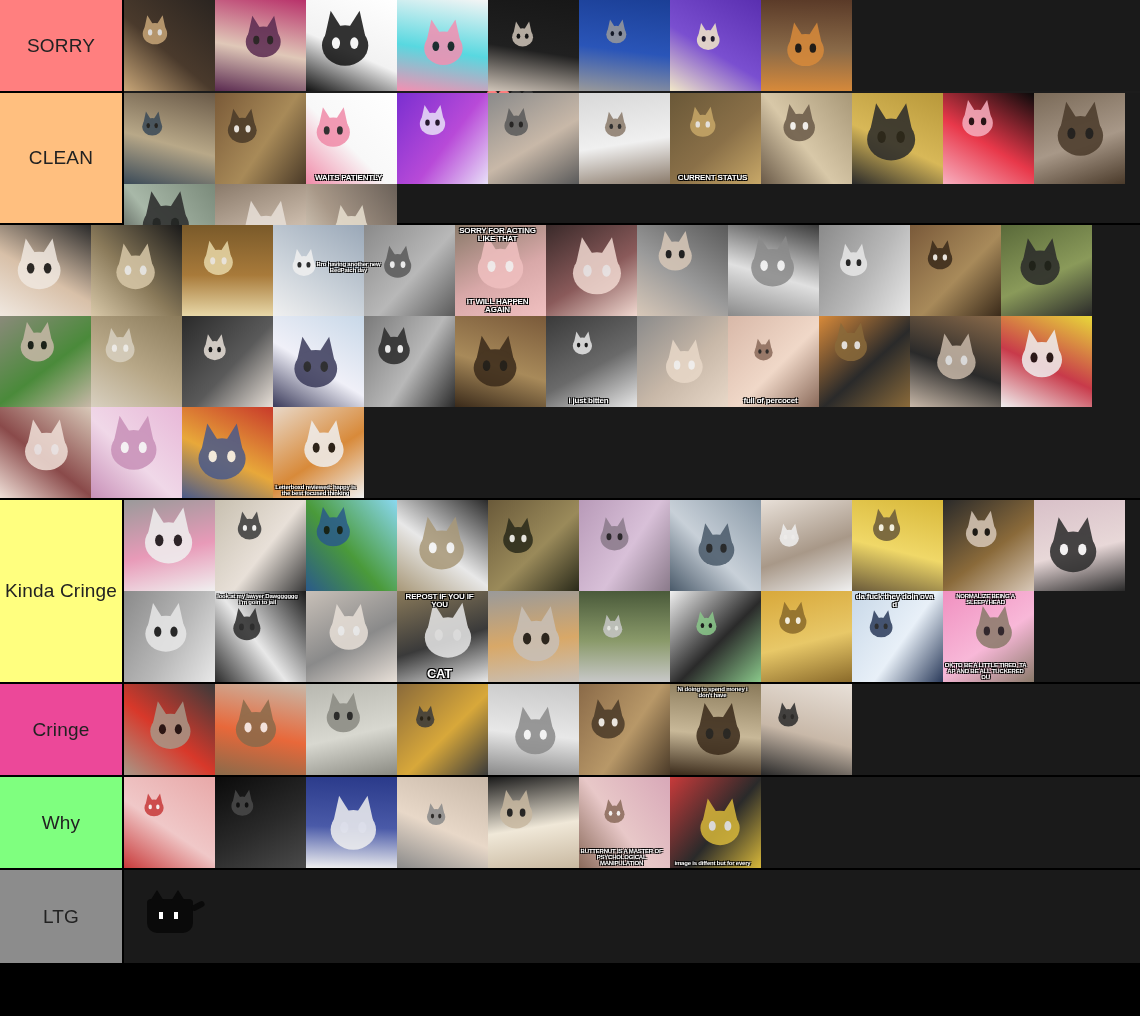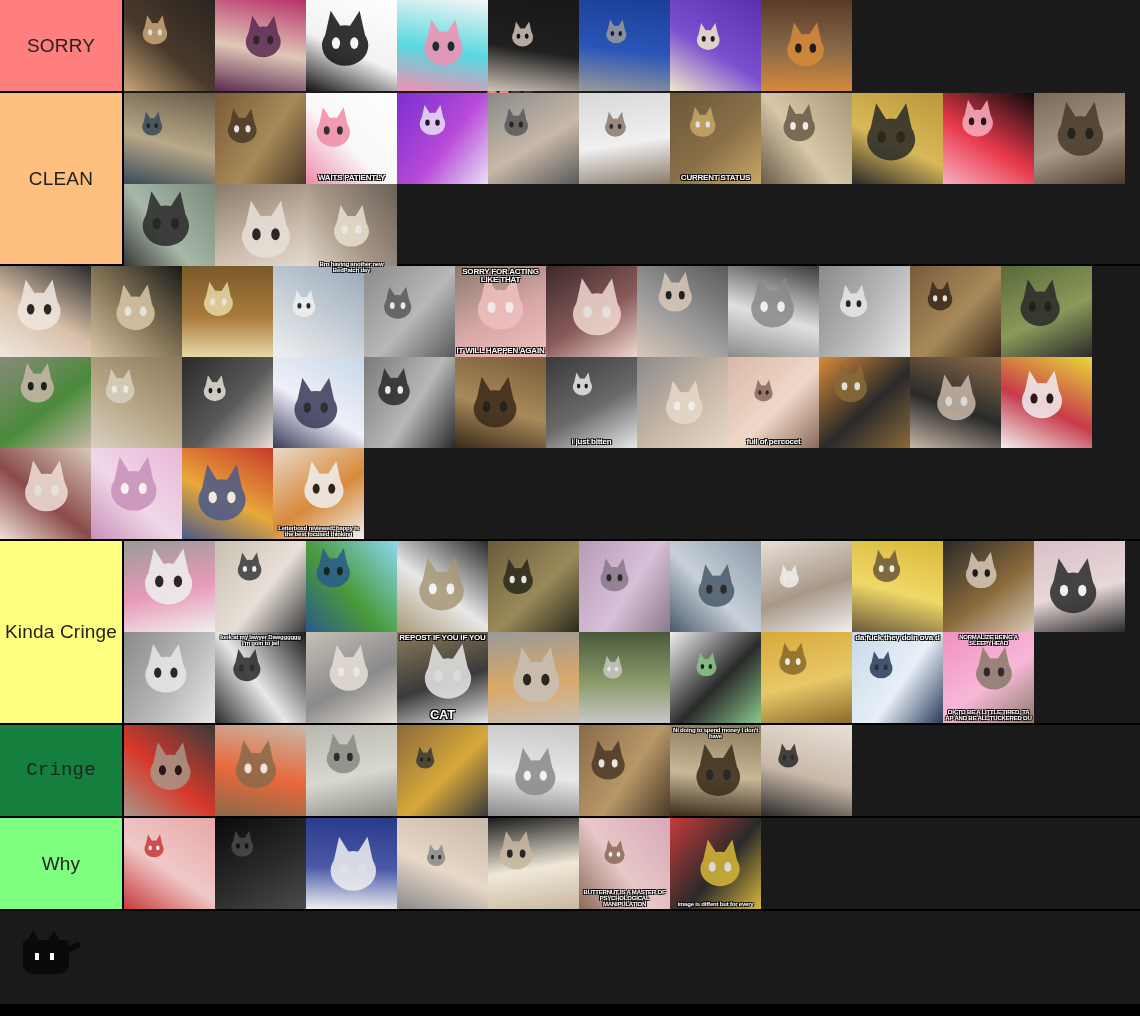--- a/index.html
+++ b/index.html
@@ -58,21 +58,21 @@
     background:#1a1a1a;
     box-sizing:border-box;
     display:block;
   }
   .tile .art{
     position:absolute;inset:0;
     display:block;
   }
   .tile .cap{
     position:absolute;
-    left:0;right:0;
+    left:0;right:6px;
     text-align:center;
     font-family:"Liberation Sans",sans-serif;
     font-weight:bold;
     color:#fff;
     line-height:1.0;
     text-shadow:
       -1px -1px 0 #000, 1px -1px 0 #000,
       -1px  1px 0 #000, 1px  1px 0 #000;
     pointer-events:none;
     letter-spacing:-.2px;
@@ -263,21 +263,21 @@
             <i style="background: rgb(58, 58, 58);"></i>
             <i style="background: rgb(127, 255, 127);"></i>
             <i style="background: rgb(127, 255, 127);"></i>
             <i style="background: rgb(127, 255, 127);"></i>
             <i style="background: rgb(58, 58, 58);"></i>
           </div>
           <div class="logo-text">TiERMAKER</div>
         </div>
       </div>
     </div>
-    <div class="tier-row" style="height: 173px;">
+    <div class="tier-row" style="height: 132px;">
       <div class="tier-label" style="background: rgb(255, 191, 127);">CLEAN</div>
       <div class="tier-items">
         <div class="tile">
           <div class="art" style="background: linear-gradient(195deg, rgb(106, 90, 72) 0%, rgb(184, 168, 136) 55%, rgb(58, 74, 88) 100%);">
             <svg viewBox="0 0 100 100" width="100%" height="100%" style="position: absolute; inset: 0px; opacity: 0.85;">
               <g fill="#3a4a58">
                 <path d="M21.34 32.86 L24.1 20.44 L29.62 29.18 Z"></path>
                 <path d="M40.66 32.86 L37.9 20.44 L32.38 29.18 Z"></path>
                 <ellipse cx="31" cy="37" rx="11.04" ry="9.66"></ellipse>
               </g>
@@ -1111,21 +1111,21 @@
               <ellipse cx="48.21" cy="43.95" rx="3.4850000000000003" ry="4.92" fill="#101010"></ellipse>
               <ellipse cx="63.79" cy="43.95" rx="3.4850000000000003" ry="4.92" fill="#101010"></ellipse>
             </svg>
           </div>
           <div class="cap top tiny">NORMALIZE BEING A SLEEPYHEAD</div>
           <div class="cap bot tiny">OK TO BE A LITTLE TIRED, TA AP AND BE ALL TUCKERED OU</div>
         </div>
       </div>
     </div>
     <div class="tier-row" style="height: 93px;">
-      <div class="tier-label" style="background: #15803d; font-family: Liberation Mono, monospace;">Cringe</div>
+      <div class="tier-label" style="background: #ec4899;">Cringe</div>
       <div class="tier-items">
         <div class="tile">
           <div class="art" style="background: linear-gradient(219deg, rgb(58, 58, 58) 0%, rgb(216, 56, 42) 55%, rgb(168, 152, 136) 100%);">
             <svg viewBox="0 0 100 100" width="100%" height="100%" style="position: absolute; inset: 0px; opacity: 0.85;">
               <g fill="#a89888">
                 <path d="M31.68 43.72 L37.2 18.880000000000003 L48.24 36.36 Z"></path>
                 <path d="M70.32 43.72 L64.8 18.880000000000003 L53.76 36.36 Z"></path>
                 <ellipse cx="51" cy="52" rx="22.08" ry="19.32"></ellipse>
               </g>
               <ellipse cx="42.26" cy="49.7" rx="3.91" ry="5.52" fill="#101010"></ellipse>
@@ -1319,20 +1319,21 @@
               </g>
               <ellipse cx="46.45" cy="53.75" rx="3.825" ry="5.3999999999999995" fill="#f6f6f6"></ellipse>
               <ellipse cx="63.55" cy="53.75" rx="3.825" ry="5.3999999999999995" fill="#f6f6f6"></ellipse>
             </svg>
           </div>
           <div class="cap bot tiny">image is diffent but for every</div>
         </div>
       </div>
     </div>
     <div class="tier-row" style="height: 93px;">
+      <div class="tier-label" style="background: rgb(140, 140, 140);">LTG</div>
       <div class="tier-items">
         <div class="tile">
           <div class="art" style="background: rgb(26, 26, 26);">
             <div class="cat-silhouette">
               <div class="pixcat">
                 <span class="l"></span>
                 <span class="r"></span>
                 <i class="tail"></i>
               </div>
             </div>

